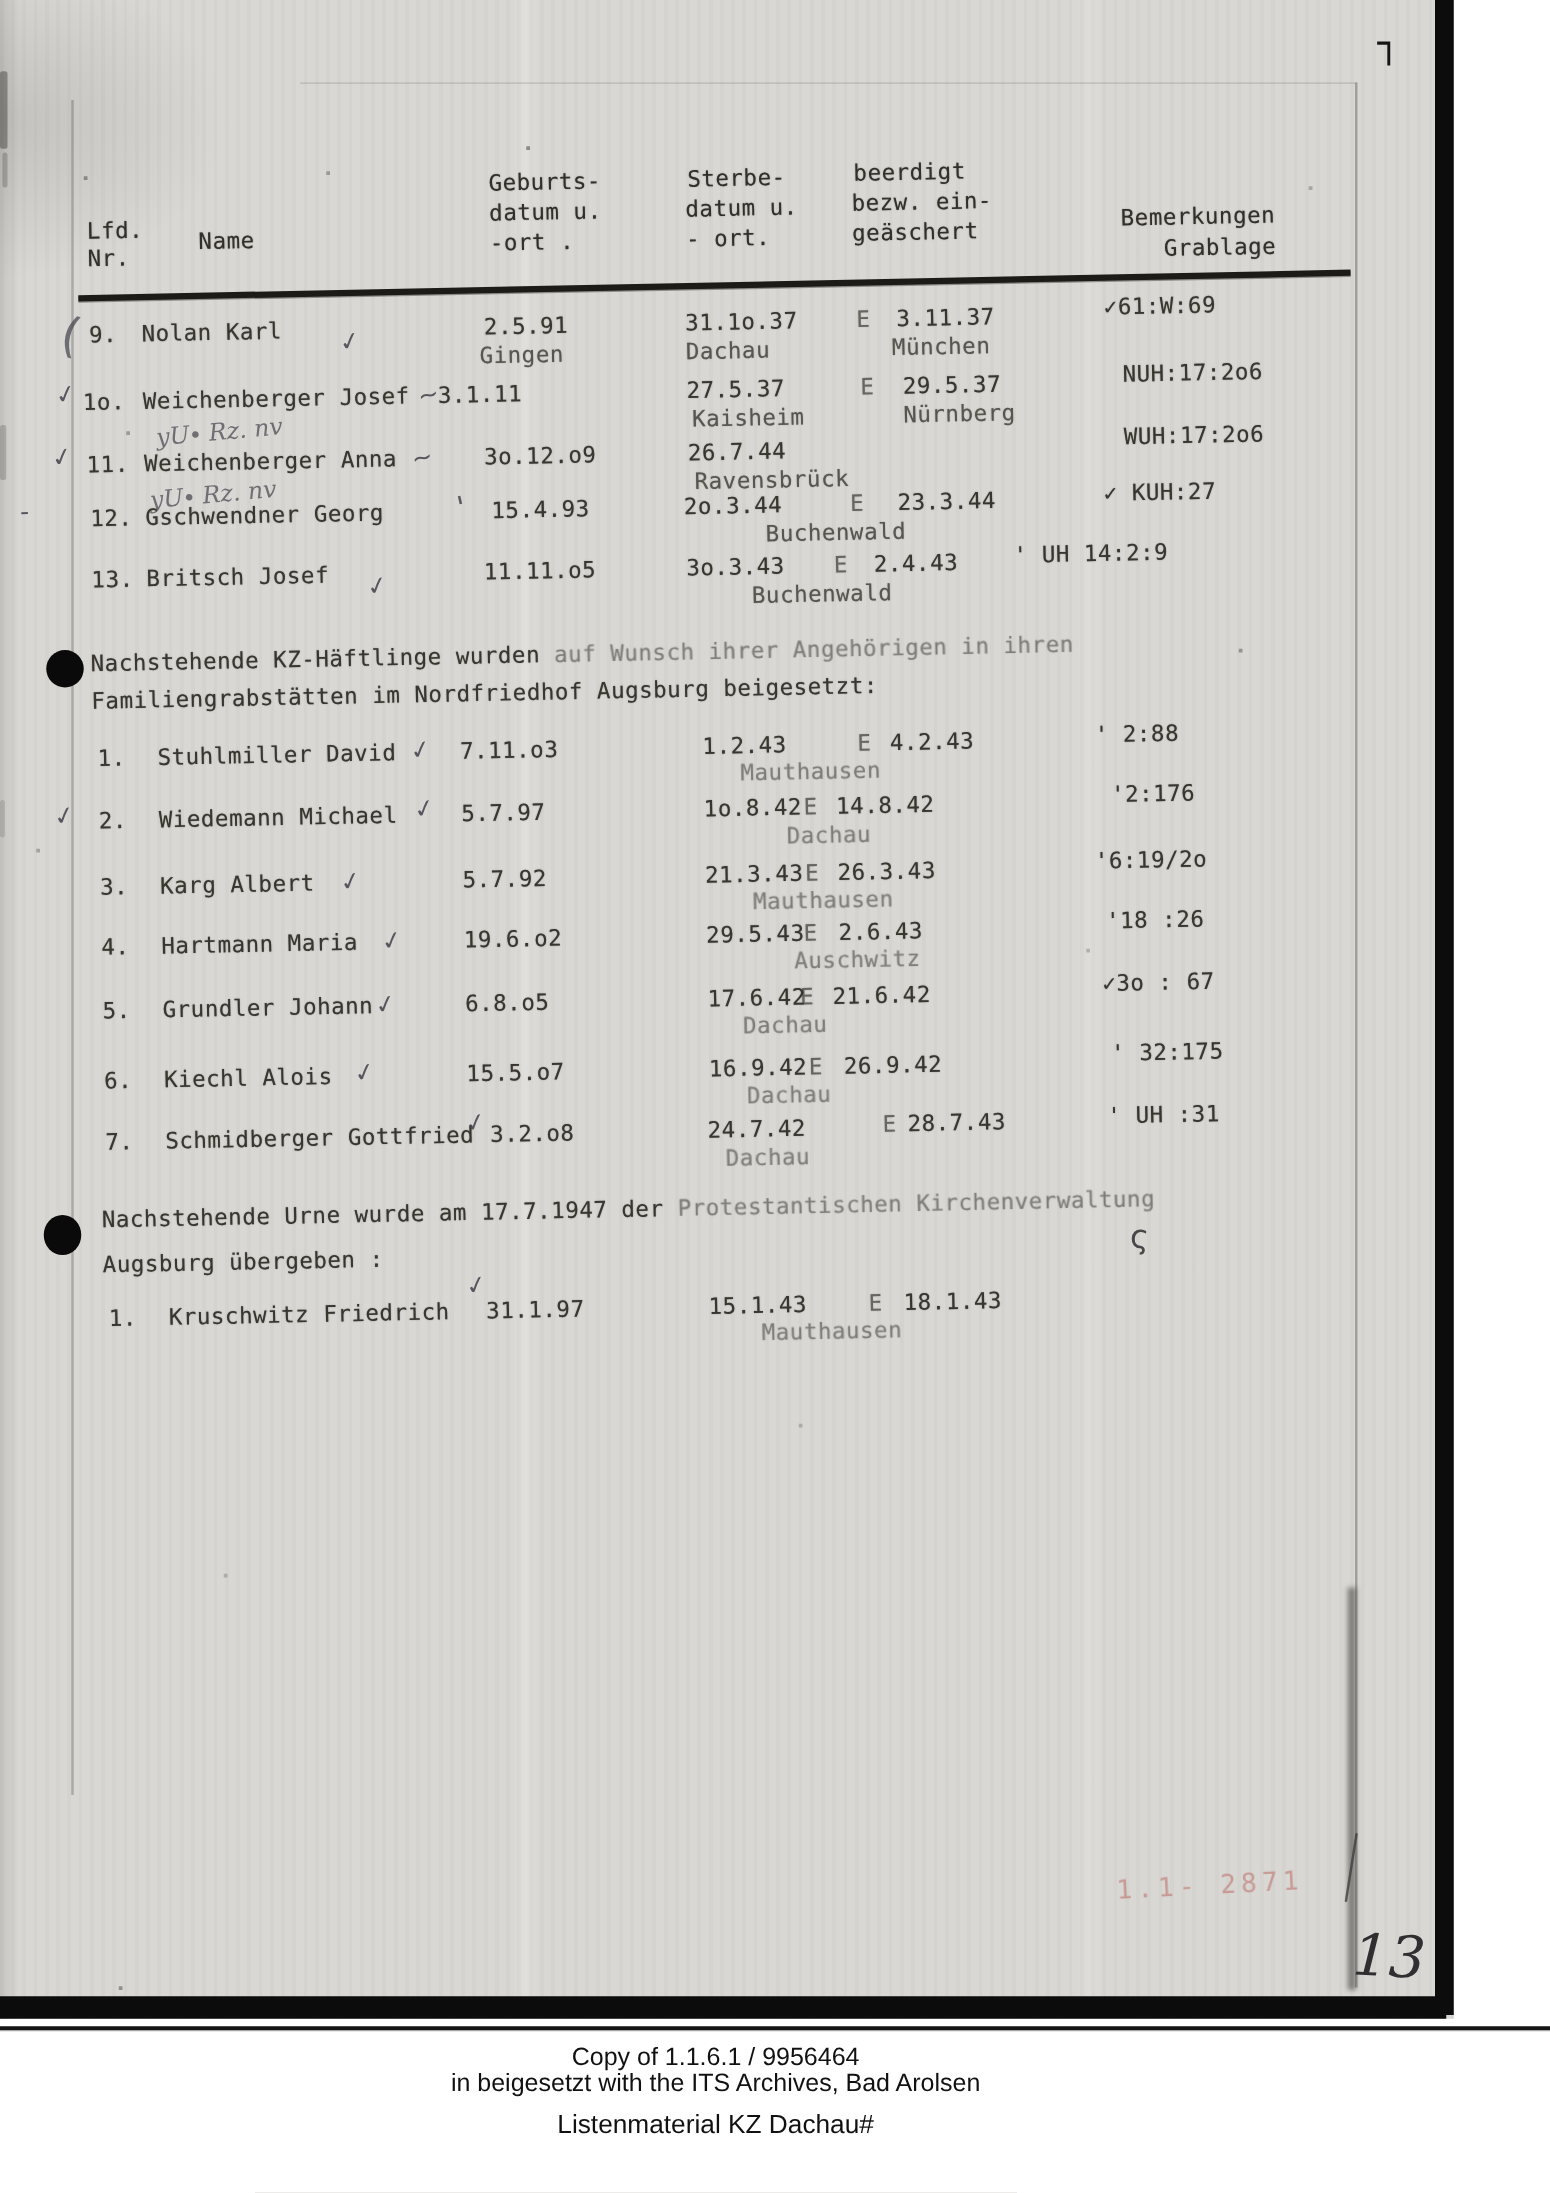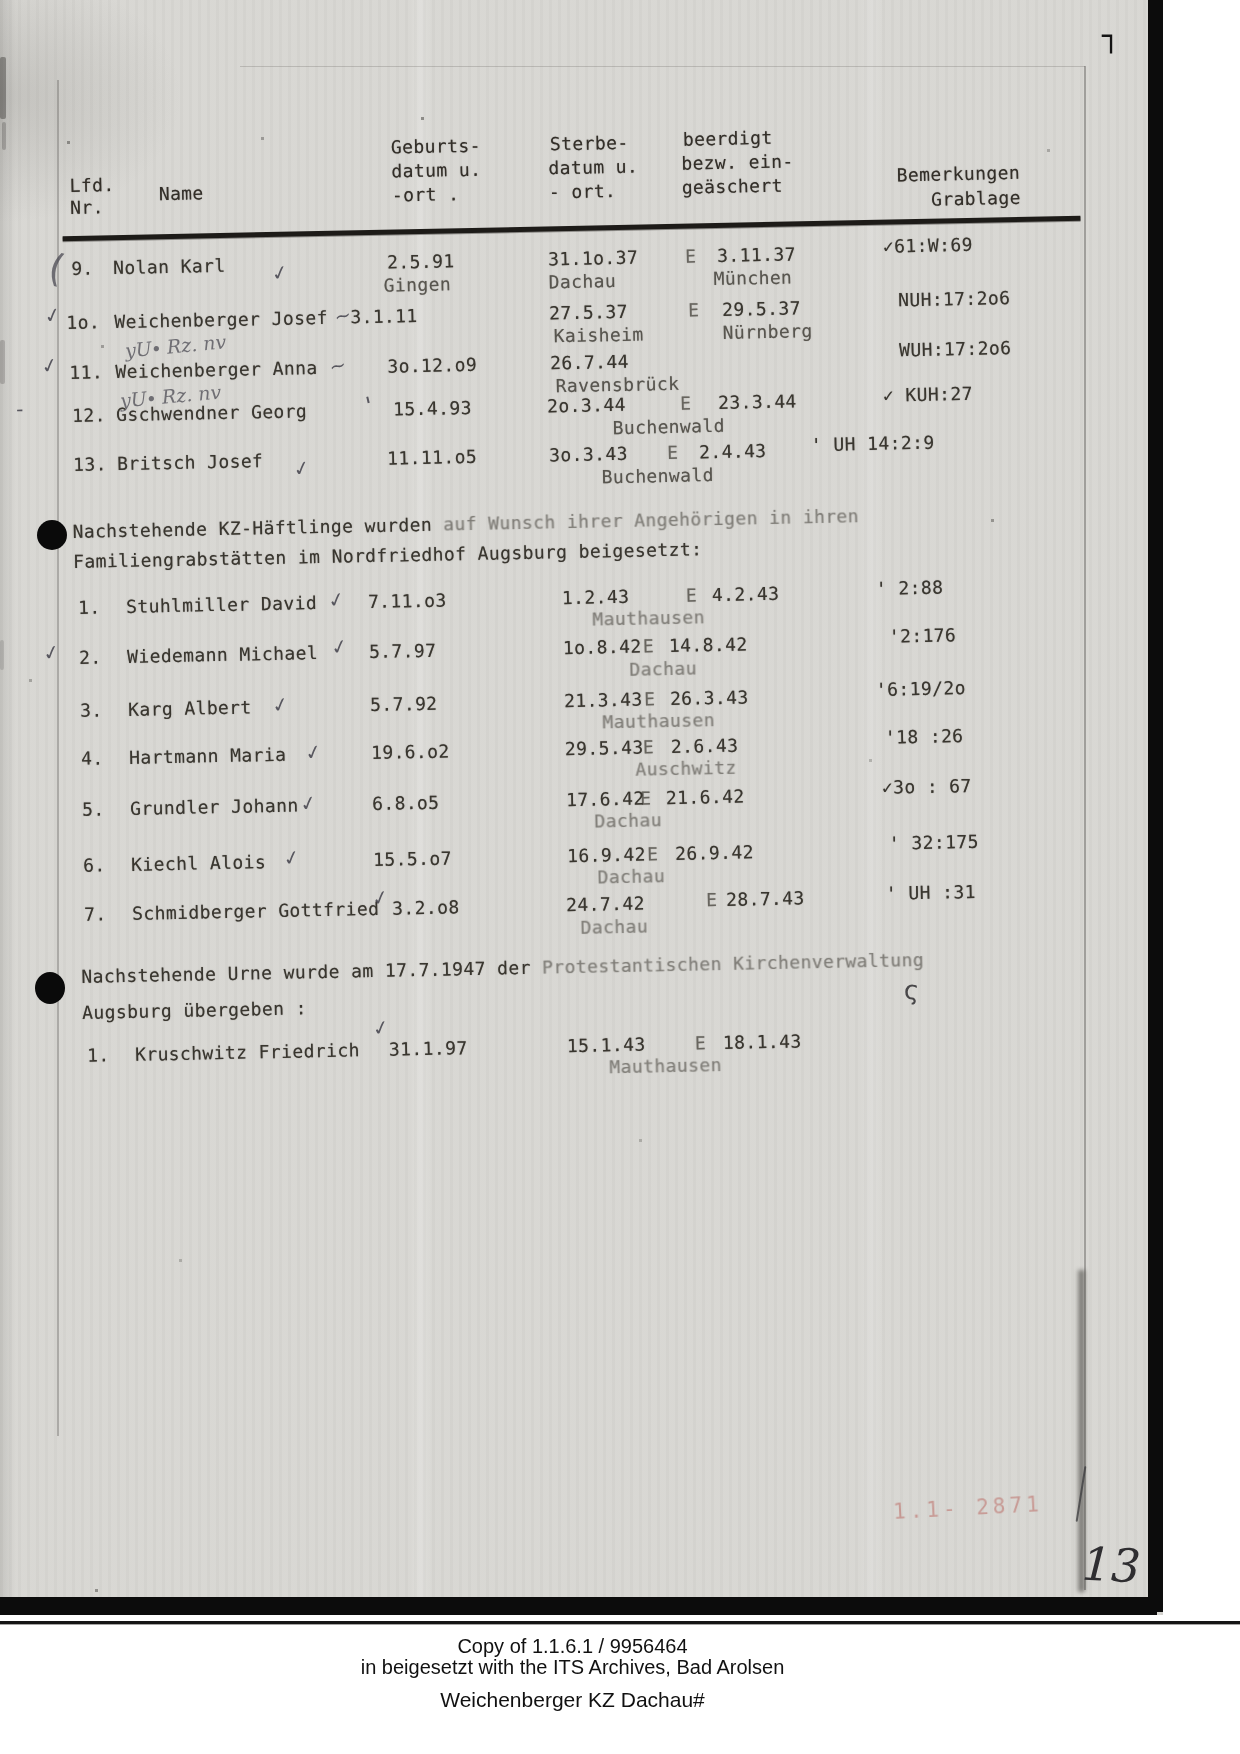--- a/index.html
+++ b/index.html
@@ -236,14 +236,14 @@
   <span class="tw place faded" style="left:598px;top:1058px;">Mauthausen</span>
 </div>
 
 <span class="stamp" style="left:893px;top:1496px;">1.1- 2871</span>
 <div class="penstroke" style="left:1080px;top:1466px;"></div>
 <span class="pagenum" style="left:1082px;top:1538px;">13</span>
 
 <div class="footer">
   <div class="f1">Copy of 1.1.6.1 / 9956464</div>
   <div class="f1">in beigesetzt with the ITS Archives, Bad Arolsen</div>
-  <div class="f3">Weichenberger KZ Dachau#</div>
+  <div class="f3">Listenmaterial KZ Dachau#</div>
 </div>
 
 </body></html>

